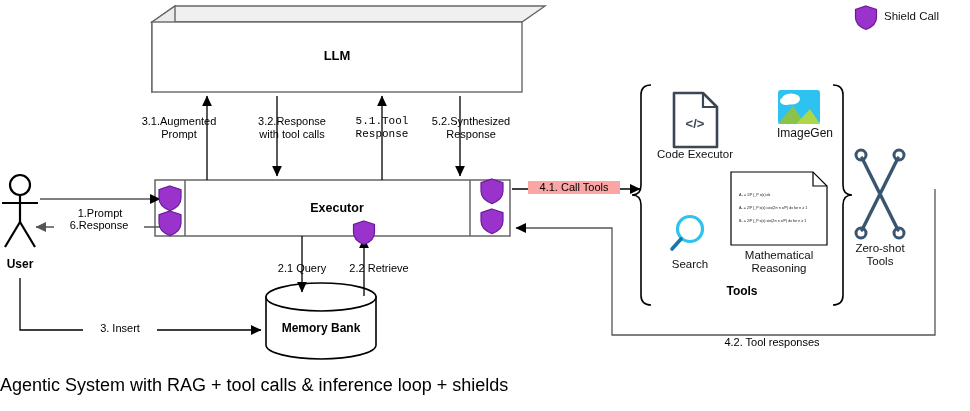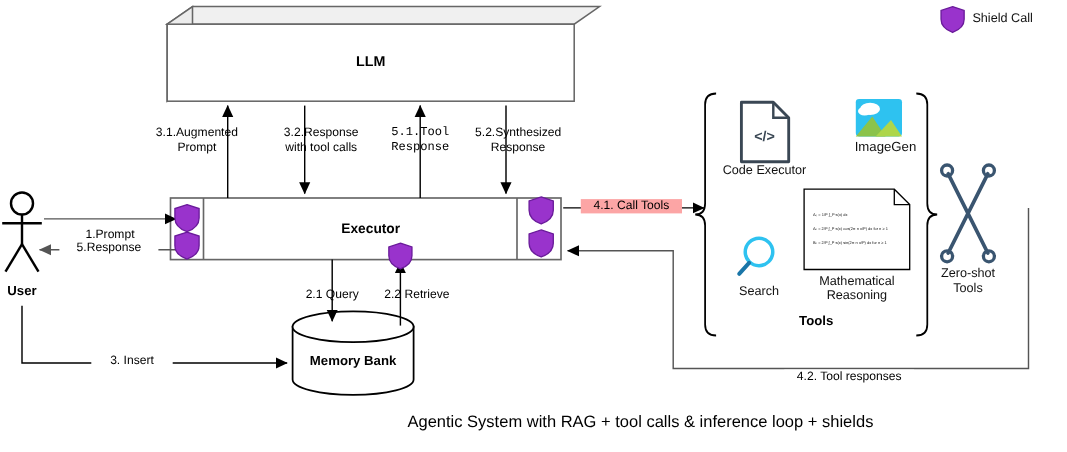--- a/index.html
+++ b/index.html
@@ -150,23 +150,23 @@
 <div class="abs lbl" style="left:139px;top:115px;width:80px;">3.1.Augmented
 Prompt</div>
 <div class="abs lbl" style="left:246px;top:115px;width:92px;">3.2.Response
 with tool calls</div>
 <div class="abs lbl" style="left:345px;top:115px;width:74px;font-family:Liberation Mono, monospace;">5.1.Tool
 Response</div>
 <div class="abs lbl" style="left:424px;top:115px;width:94px;">5.2.Synthesized
 Response</div>
 
 <div class="abs lbl" style="left:60px;top:191px;width:80px;background:#fff;margin-top:16px;">1.Prompt</div>
-<div class="abs lbl" style="left:54px;top:219px;width:90px;background:#fff;">5.Response</div>
+<div class="abs lbl" style="left:54px;top:219px;width:90px;background:#fff;">6.Response</div>
 
 <div class="abs lbl" style="left:265px;top:262px;width:74px;">2.1 Query</div>
 <div class="abs lbl" style="left:337px;top:262px;width:84px;">2.2 Retrieve</div>
 
 <div class="abs lbl" style="left:83px;top:322px;width:74px;background:#fff;">3. Insert</div>
 
 <div class="abs lbl" style="left:528px;top:181px;width:92px;background:#fca5a5;">4.1. Call Tools</div>
 <div class="abs lbl" style="left:713px;top:336px;width:118px;background:#fff;">4.2. Tool responses</div>
 
-<div class="abs" style="left:0;top:375px;width:794px;text-align:right;font-size:15px;color:#000;">Agentic System with RAG + tool calls &amp; inference loop + shields</div>
+<div class="abs" style="left:0;top:375px;width:794px;text-align:left;font-size:18px;color:#000;">Agentic System with RAG + tool calls &amp; inference loop + shields</div>
 
 </body></html>

